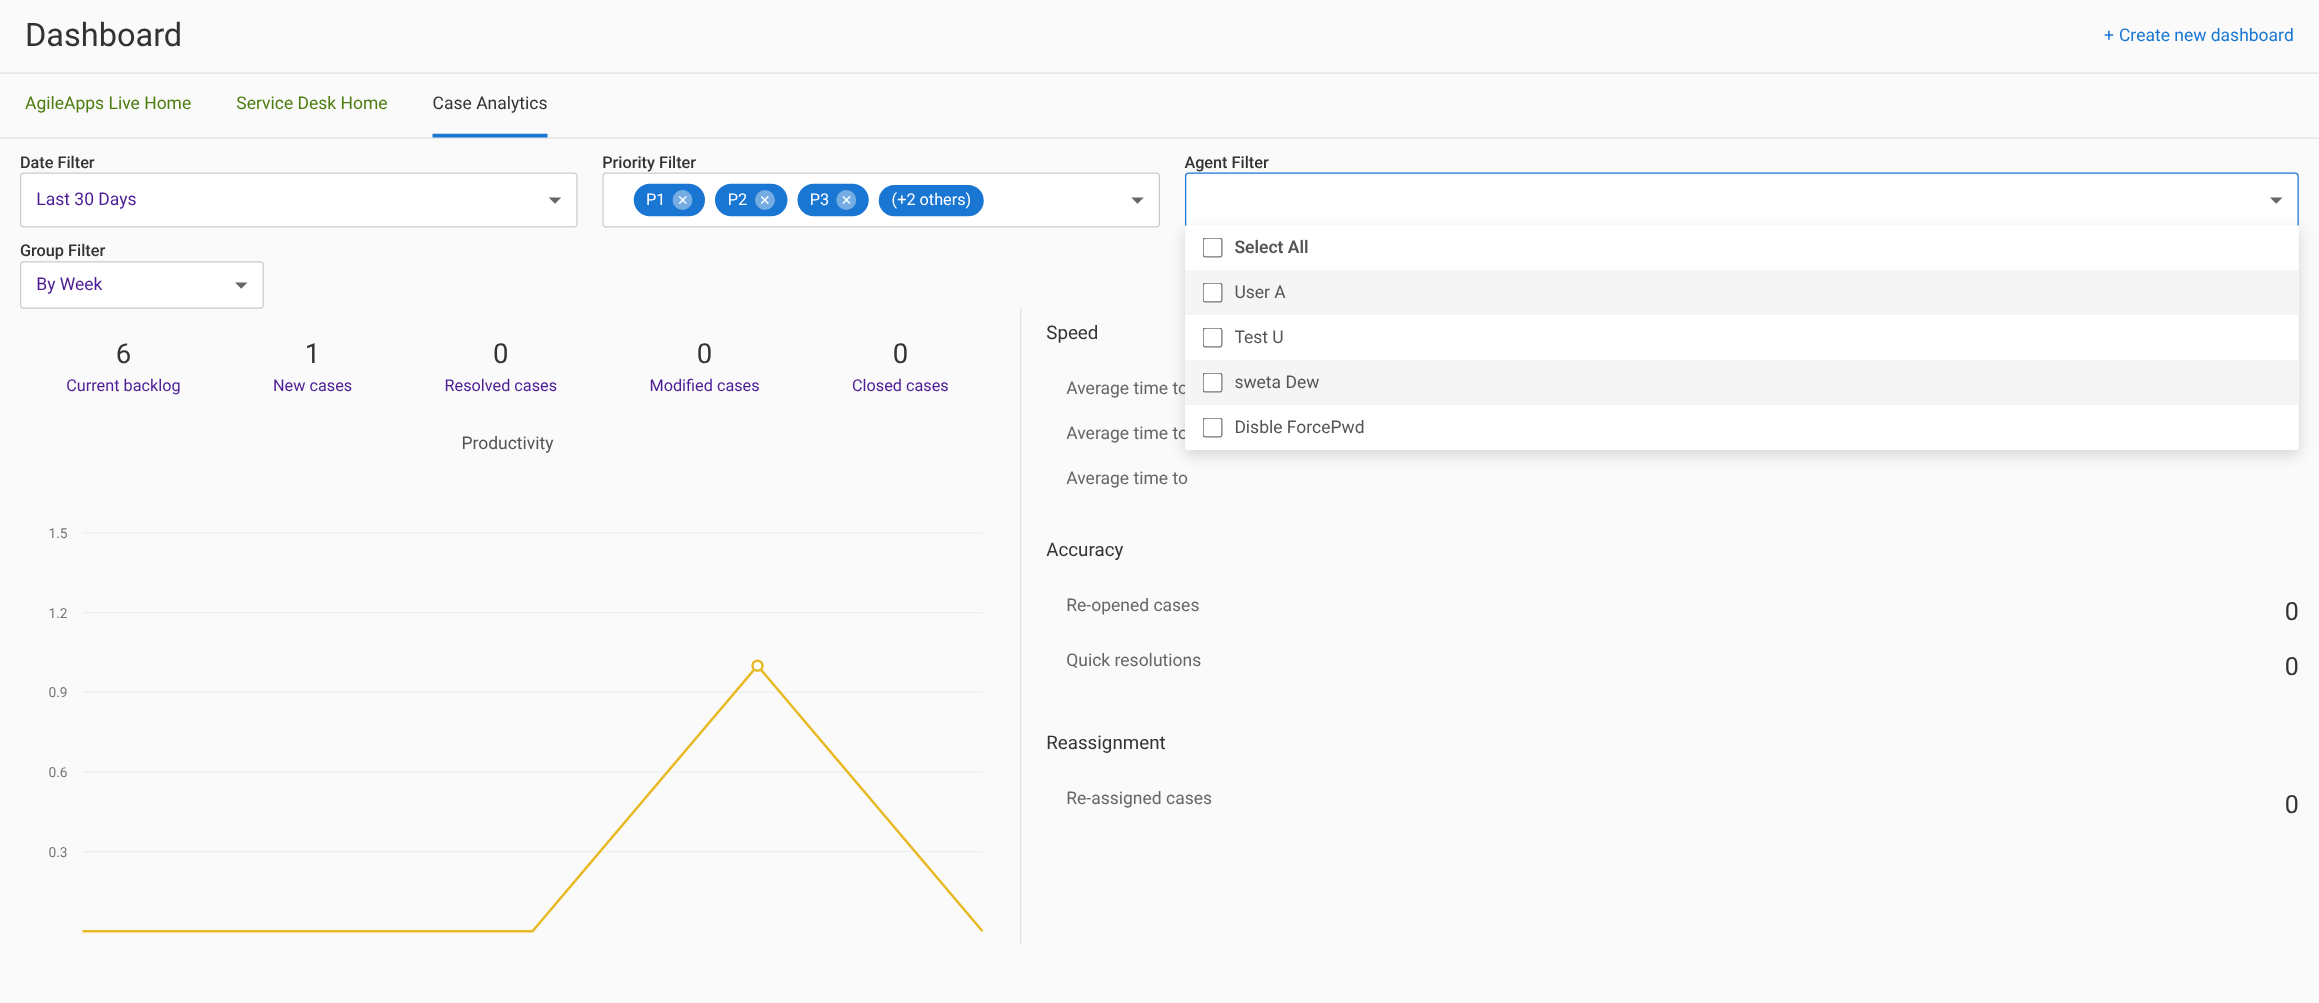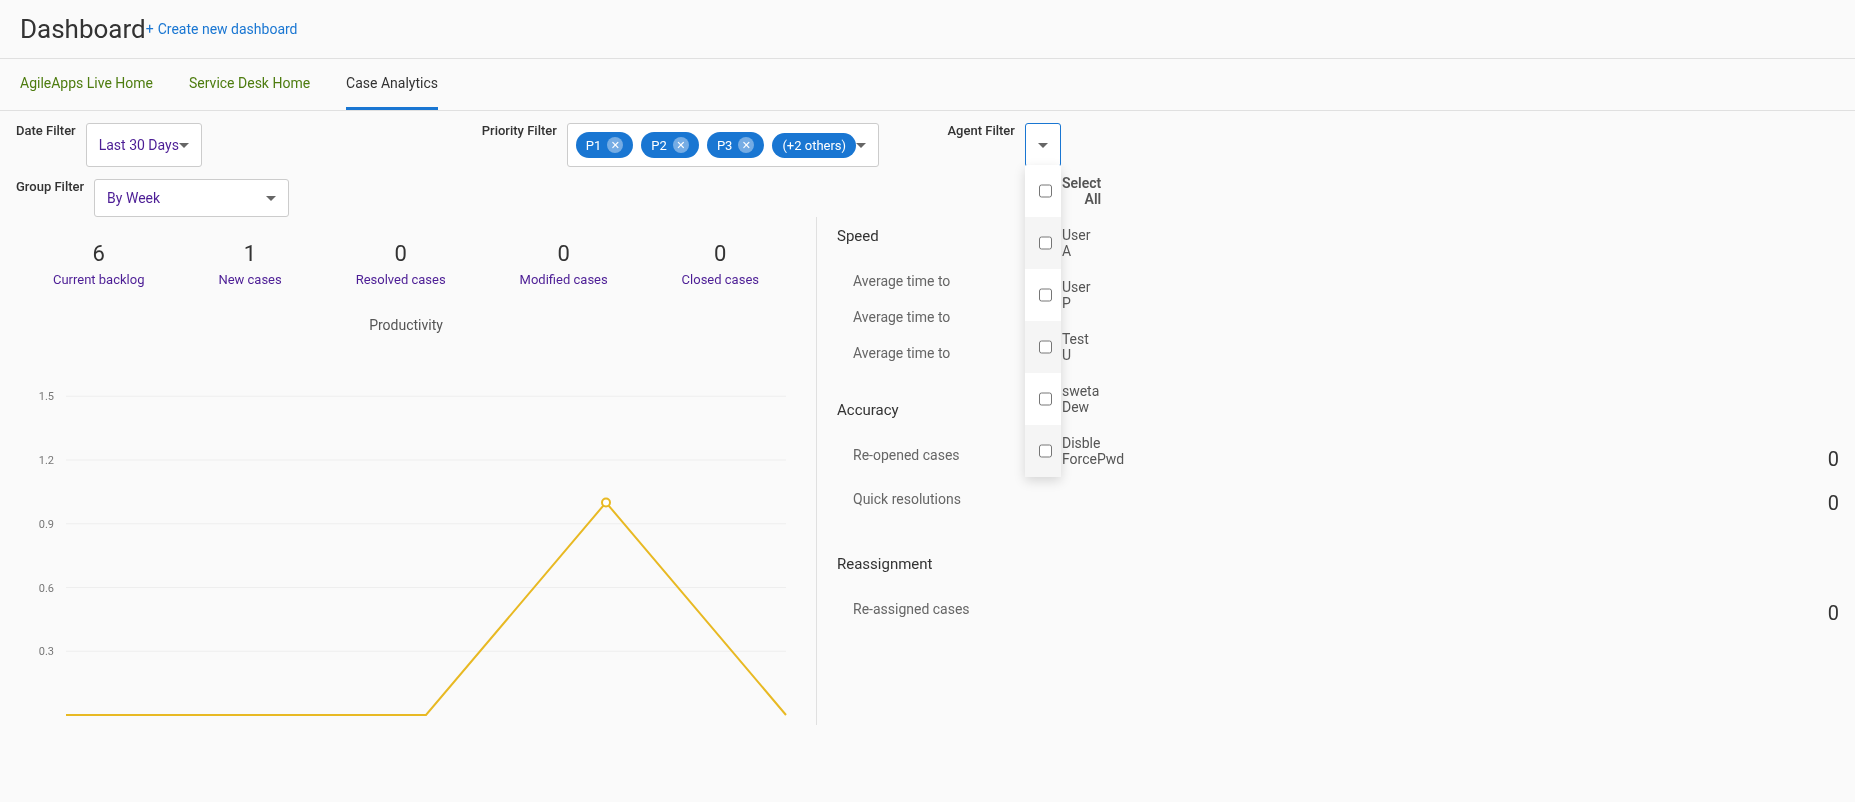--- a/index.html
+++ b/index.html
@@ -1,24 +1,24 @@
 <!DOCTYPE html>
 <html><head>
 <meta charset="utf-8">
 <style>
 * { margin: 0; padding: 0; box-sizing: border-box; }
 body { font-family: -apple-system, BlinkMacSystemFont, "Segoe UI", Roboto, Arial, sans-serif; background: #fafafa; color: #333; font-size: 14px; width: 1855px; }
-.header { display: flex; justify-content: flex-start; align-items: center; padding: 14px 20px; border-bottom: 1px solid #e0e0e0; }
+.header { display: flex; justify-content: space-between; align-items: center; padding: 14px 20px; border-bottom: 1px solid #e0e0e0; }
 .header h1 { font-size: 26px; font-weight: 400; color: #333; }
 .create-link { color: #1976d2; font-size: 14px; cursor: pointer; display: flex; align-items: center; gap: 4px; }
 .tabs { display: flex; padding: 0 20px; border-bottom: 1px solid #e0e0e0; gap: 36px; }
 .tab { padding: 16px 0; font-size: 14px; color: #4d7c0f; cursor: pointer; border-bottom: 3px solid transparent; }
 .tab.active { border-bottom-color: #1976d2; color: #333; }
 .filters-row { display: flex; padding: 12px 16px 0 16px; gap: 20px; }
-.filter-block { display: flex; flex-direction: row; gap: 10px; }
+.filter-block { display: flex; flex-direction: column; }
 .filter-label { font-size: 13px; color: #333; font-weight: 500; }
 .date-filter { width: 450px; }
 .priority-filter { width: 450px; position: relative; }
 .agent-filter { width: 900px; position: relative; }
 .select-box { border: 1px solid #ccc; border-radius: 3px; height: 44px; display: flex; align-items: center; padding: 0 12px; background: #fff; justify-content: space-between; cursor: pointer; }
 .select-box .value { color: #4c1d95; font-size: 14px; }
 .caret { width: 0; height: 0; border-left: 5px solid transparent; border-right: 5px solid transparent; border-top: 5px solid #666; }
 .group-filter-row { padding: 12px 16px 0 16px; }
 .group-filter .select-box { width: 195px; height: 38px; }
 .chips-container { display: flex; align-items: center; gap: 8px; flex: 1; }
@@ -36,21 +36,21 @@
 .stats-row { display: flex; justify-content: space-around; margin-top: 24px; margin-bottom: 30px; }
 .stat { text-align: center; }
 .stat-value { font-size: 22px; color: #333; margin-bottom: 6px; }
 .stat-label { font-size: 13px; color: #4c1d95; }
 .chart-title { text-align: center; font-size: 14px; color: #555; margin-bottom: 32px; }
 .chart-area { position: relative; height: 360px; }
 .metrics-section { margin-top: 10px; margin-bottom: 30px; }
 .section-title { font-size: 15px; color: #333; margin-bottom: 18px; }
 .metric-row { display: flex; justify-content: space-between; padding: 10px 0 10px 16px; font-size: 14px; color: #666; }
 .metric-value { font-size: 20px; color: #333; }
-.priority-filter .select-box { padding-left: 8px; }
+.priority-filter .select-box { padding-left: 24px; }
 .agent-dropdown-wrapper { position: relative; }
 svg.chart { width: 100%; height: 100%; }
 .axis-text { font-size: 11px; fill: #777; }
 .plot-line { fill: none; stroke: #e8b923; stroke-width: 2; }
 .plot-dot { fill: #fff; stroke: #e8b923; stroke-width: 2; }
 </style>
 </head>
 <body>
 
 <div class="header">
@@ -110,24 +110,20 @@
           <div class="dropdown-item bold">
             <input type="checkbox" style="">
             <span>Select All</span>
           </div>
           <div class="dropdown-item">
             <input type="checkbox" style="">
             <span>User A</span>
           </div>
           <div class="dropdown-item">
             <input type="checkbox" style="">
-            <span>User P</span>
-          </div>
-          <div class="dropdown-item">
-            <input type="checkbox" style="">
             <span>Test U</span>
           </div>
           <div class="dropdown-item">
             <input type="checkbox" style="">
             <span>sweta Dew</span>
           </div>
           <div class="dropdown-item">
             <input type="checkbox" style="">
             <span>Disble ForcePwd</span>
           </div>

